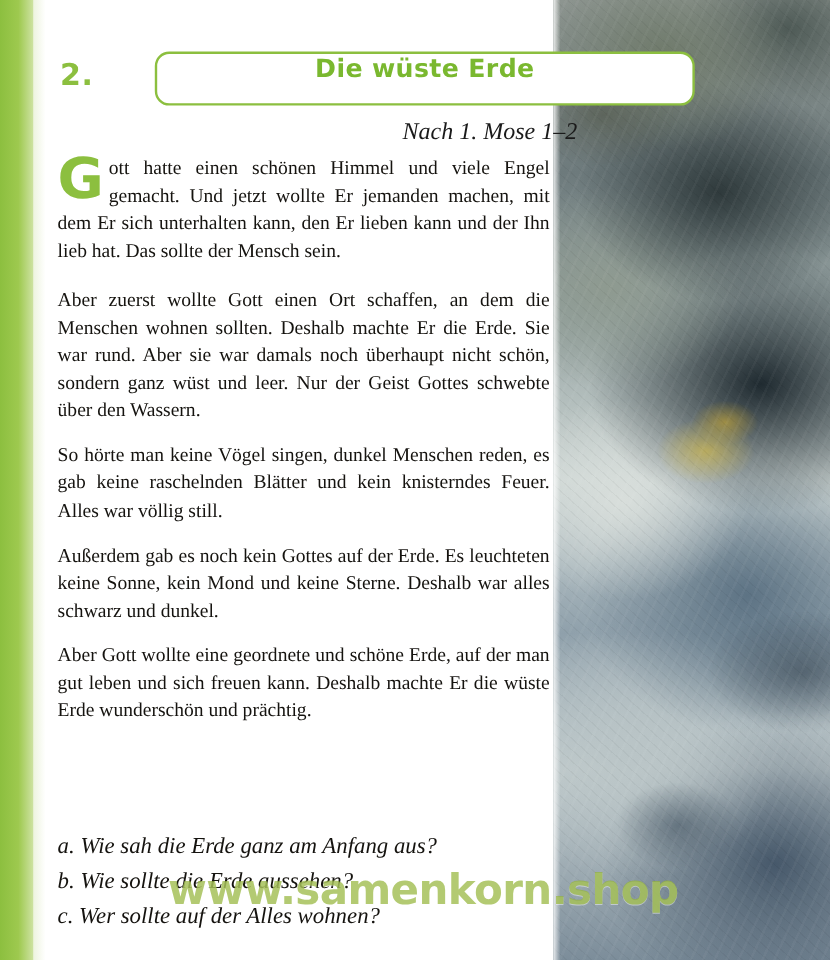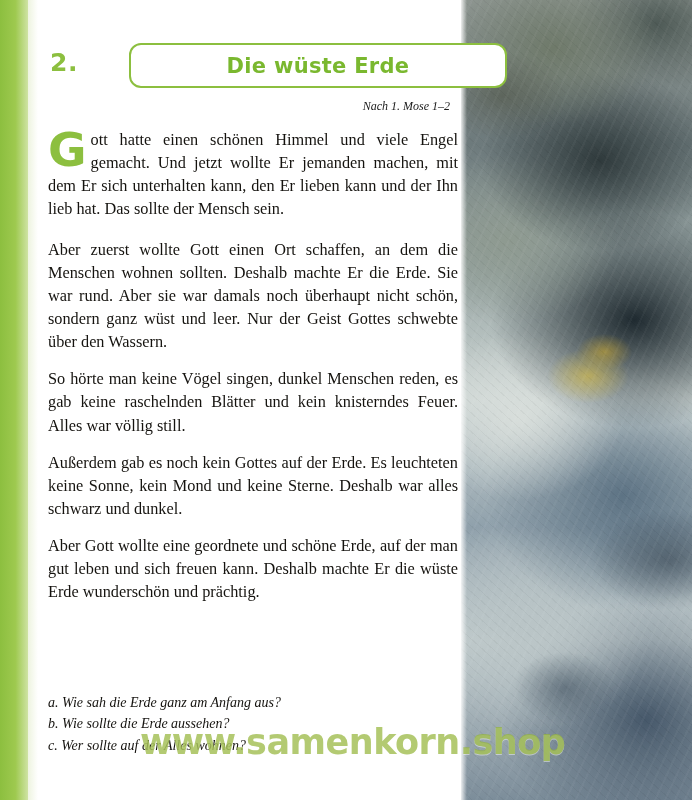--- a/index.html
+++ b/index.html
@@ -85,46 +85,45 @@
     font-size: 25px;
     font-weight: bold;
     color: #8cbf3f;
     letter-spacing: .5px;
   }
 
   
   .title-box {
     position: absolute;
     left: 129px; top: 43px;
-    width: 378px; height: 45px;
+    width: 450px; height: 45px;
     border: 2.5px solid #8cbf3f;
     border-radius: 12px;
     box-sizing: border-box;
     display: flex;
-    align-items: center;
     justify-content: center;
     background: #ffffff;
   }
   .title-text {
     font-family: "DejaVu Sans", sans-serif;
     font-size: 21px;
     font-weight: bold;
     color: #7ab82f;
     letter-spacing: .3px;
   }
 
   
   .reference {
     position: absolute;
-    left: 113px; top: 99px;
+    left: 144px; top: 99px;
     width: 337px;
     text-align: right;
     font-family: "Liberation Serif", serif;
     font-style: italic;
-    font-size: 12px;
+    font-size: 20px;
     color: #1a1a1a;
   }
 
   
   .body-col {
     position: absolute;
     left: 48px; top: 128px;
     width: 410px;
   }
   .para {
@@ -151,21 +150,21 @@
 
   
   .questions {
     position: absolute;
     left: 48px; top: 692px;
     width: 410px;
   }
   .question {
     font-family: "Liberation Serif", serif;
     font-style: italic;
-    font-size: 14px;
+    font-size: 19px;
     line-height: 1.52;
     color: #15130f;
   }
 
   
   .watermark {
     position: absolute;
     left: 140px;
     top: 722px;
     width: 420px;

